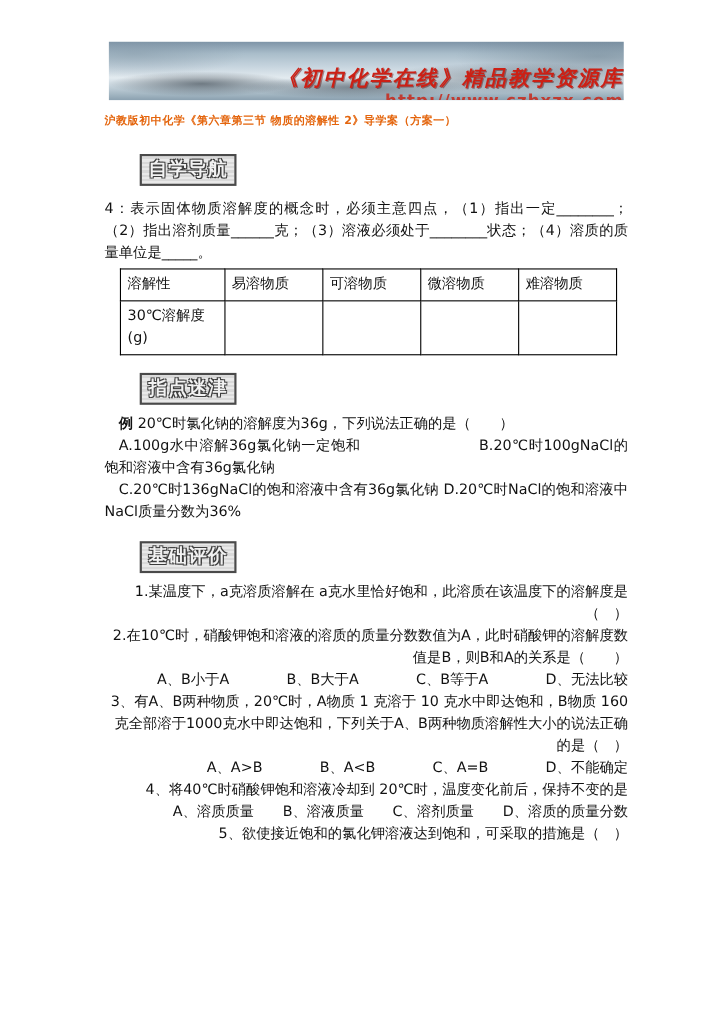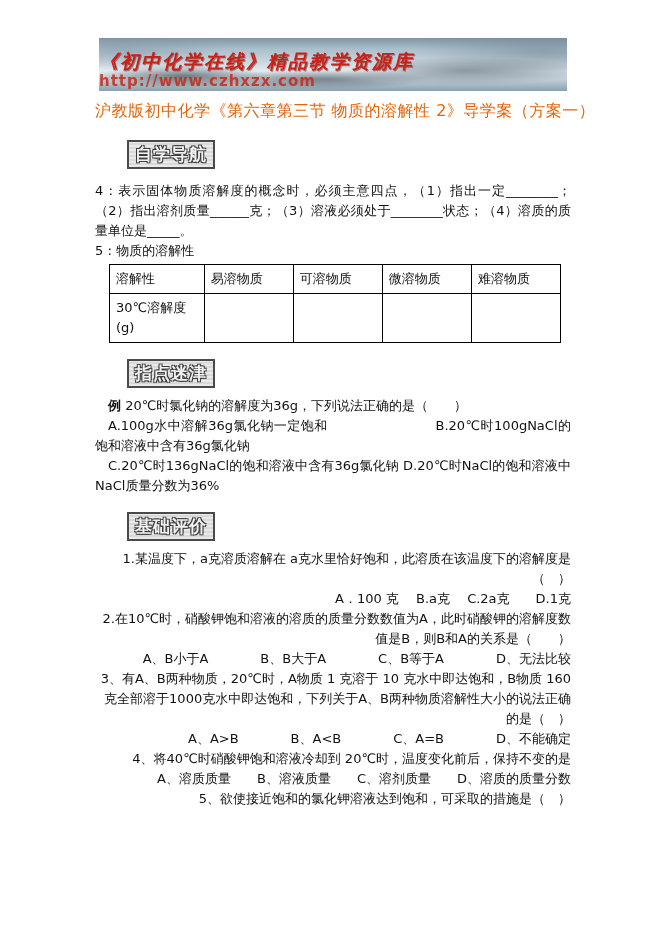--- a/index.html
+++ b/index.html
@@ -25,21 +25,21 @@
     margin: 0 auto;
     overflow: hidden;
     background:
       radial-gradient(120px 16px at 18% 72%, rgba(35,45,55,.55), transparent 70%),
       radial-gradient(150px 14px at 48% 78%, rgba(35,45,55,.45), transparent 70%),
       radial-gradient(170px 20px at 78% 62%, rgba(60,75,88,.5), transparent 70%),
       radial-gradient(180px 40px at 95% 25%, rgba(110,130,145,.55), transparent 72%),
       radial-gradient(140px 30px at 5% 20%, rgba(130,150,165,.5), transparent 72%),
       linear-gradient(180deg, #7e94a7 0%, #a9bdca 20%, #c6d4de 42%, #e3ebf0 62%, #b7c7d1 82%, #8ba1b0 100%);
   }
-  .banner-text { position: absolute; inset: 0; text-align: left; padding-top: 12px; }
+  .banner-text { position: absolute; inset: 0; text-align: right; padding-top: 22px; }
   .banner-title {
     color: #cc2015;
     font-weight: bold;
     font-size: 19px;
     line-height: 22px;
     letter-spacing: 2px;
     text-shadow: 1px 1px 0 rgba(90,10,10,.45);
     font-style: italic;
   }
   .banner-url {
@@ -48,22 +48,22 @@
     font-size: 15px;
     line-height: 18px;
     letter-spacing: 1px;
     opacity: .85;
   }
 
   
   .doc-title {
     margin-top: 9px;
     color: #e4650d;
-    font-size: 16px;
-    font-weight: normal;
+    font-size: 10px;
+    font-weight: bold;
     line-height: 22px;
     letter-spacing: .5px;
     white-space: nowrap;
   }
 
   
   .section-header {
     display: inline-block;
     border: 2px solid #4a4a4a;
     background: repeating-linear-gradient(0deg, #e9e9e9 0 2px, #d9d9d9 2px 4px);
@@ -132,21 +132,20 @@
     </div>
   </div>
 
   <div class="doc-title">沪教版初中化学《第六章第三节 物质的溶解性 2》导学案（方案一）</div>
 
   <div class="sh-wrap first">
     <span class="section-header">自学导航</span>
   </div>
 
   <p class="doc">4：表示固体物质溶解度的概念时，必须主意四点，（1）指出一定________；（2）指出溶剂质量______克；（3）溶液必须处于________状态；（4）溶质的质量单位是_____。</p>
-  <p class="doc">5：物质的溶解性</p>
 
   <table class="sol">
     <tbody>
         <tr>
       <th class="c0">溶解性</th>
       <th class="c">易溶物质</th>
       <th class="c">可溶物质</th>
       <th class="c">微溶物质</th>
       <th class="c">难溶物质</th>
     </tr>
@@ -168,21 +167,20 @@
   <p class="doc ind1">A.100g水中溶解36g氯化钠一定饱和　　　　　　　　B.20℃时100gNaCl的饱和溶液中含有36g氯化钠</p>
   <p class="doc ind1">C.20℃时136gNaCl的饱和溶液中含有36g氯化钠 D.20℃时NaCl的饱和溶液中NaCl质量分数为36%</p>
 
 
   <div class="sh-wrap">
     <span class="section-header">基础评价</span>
   </div>
 
   <div class="question">
     <p>1.某温度下，a克溶质溶解在 a克水里恰好饱和，此溶质在该温度下的溶解度是（　）</p>
-    <p>A．100 克　 B.a克　 C.2a克　　D.1克</p>
   </div>
   <div class="question">
     <p>2.在10℃时，硝酸钾饱和溶液的溶质的质量分数数值为A，此时硝酸钾的溶解度数值是B，则B和A的关系是（　　）</p>
     <p>A、B小于A　　　　B、B大于A　　　　C、B等于A　　　　D、无法比较</p>
   </div>
   <div class="question">
     <p>3、有A、B两种物质，20℃时，A物质 1 克溶于 10 克水中即达饱和，B物质 160 克全部溶于1000克水中即达饱和，下列关于A、B两种物质溶解性大小的说法正确的是（　）</p>
     <p class="ind15">A、A&gt;B　　　　B、A&lt;B　　　　C、A=B　　　　D、不能确定</p>
   </div>
   <div class="question">

